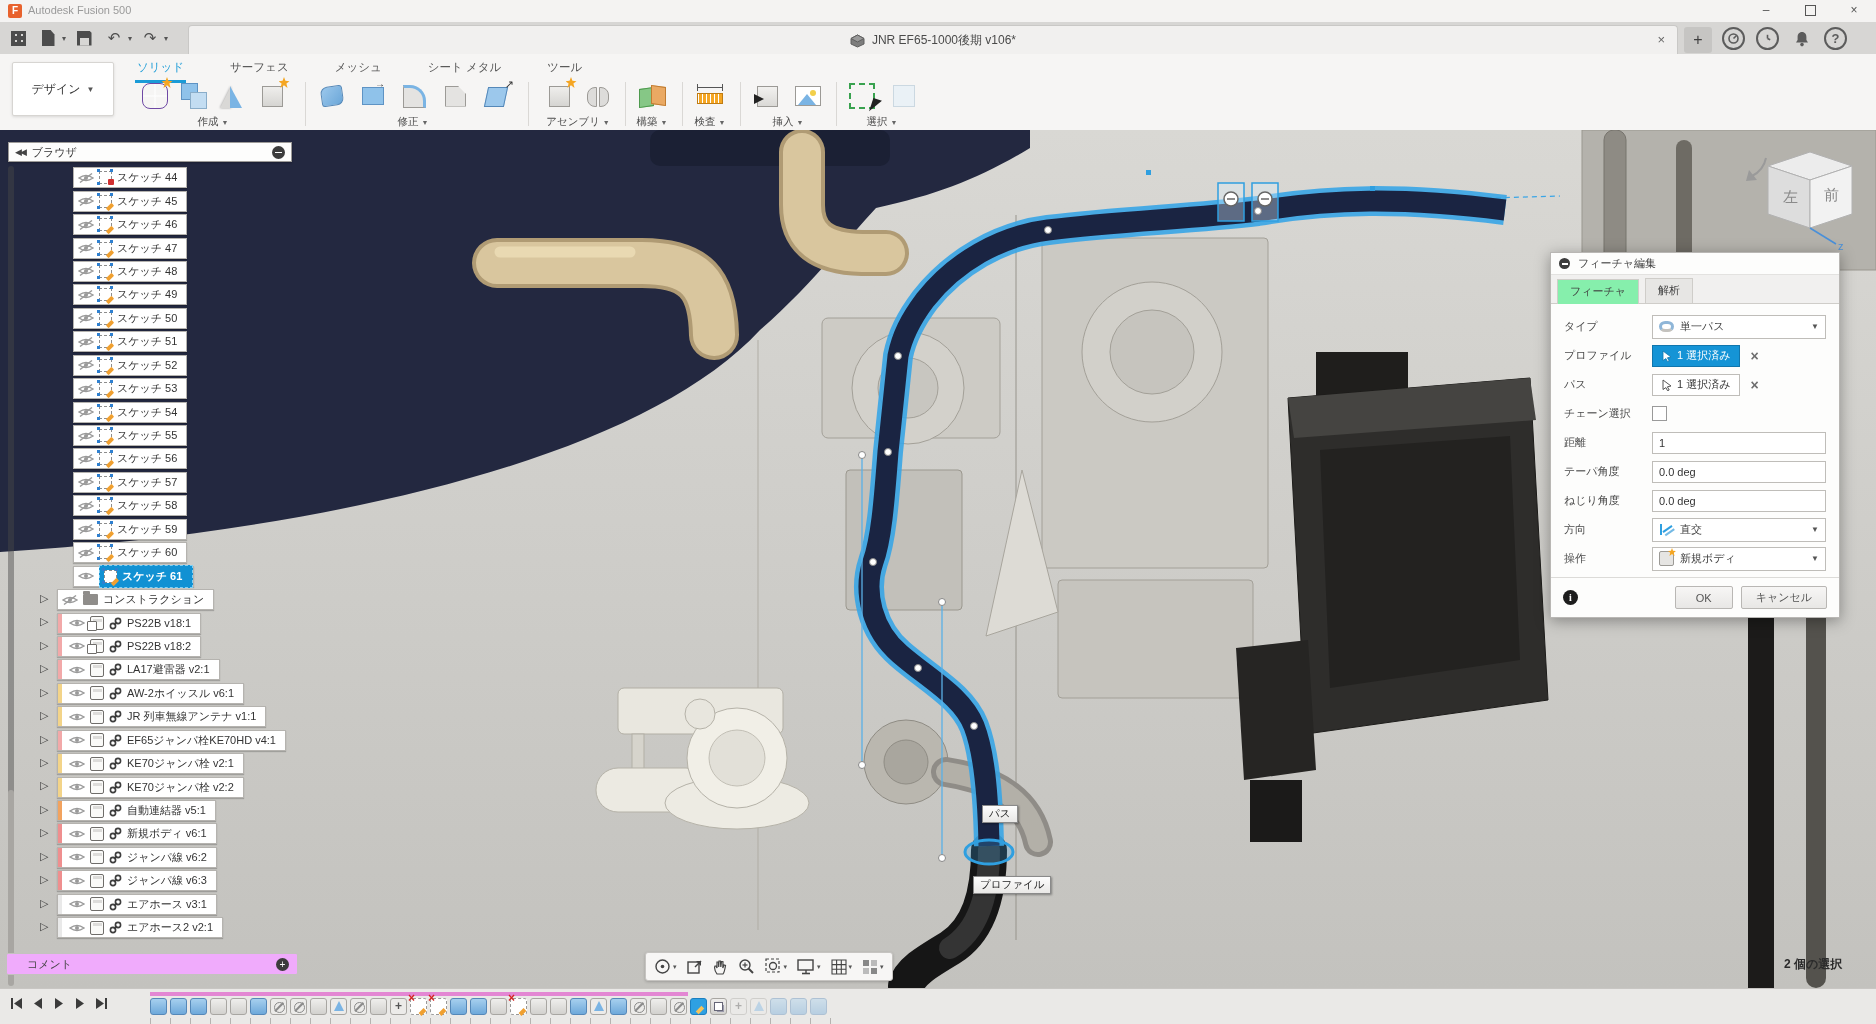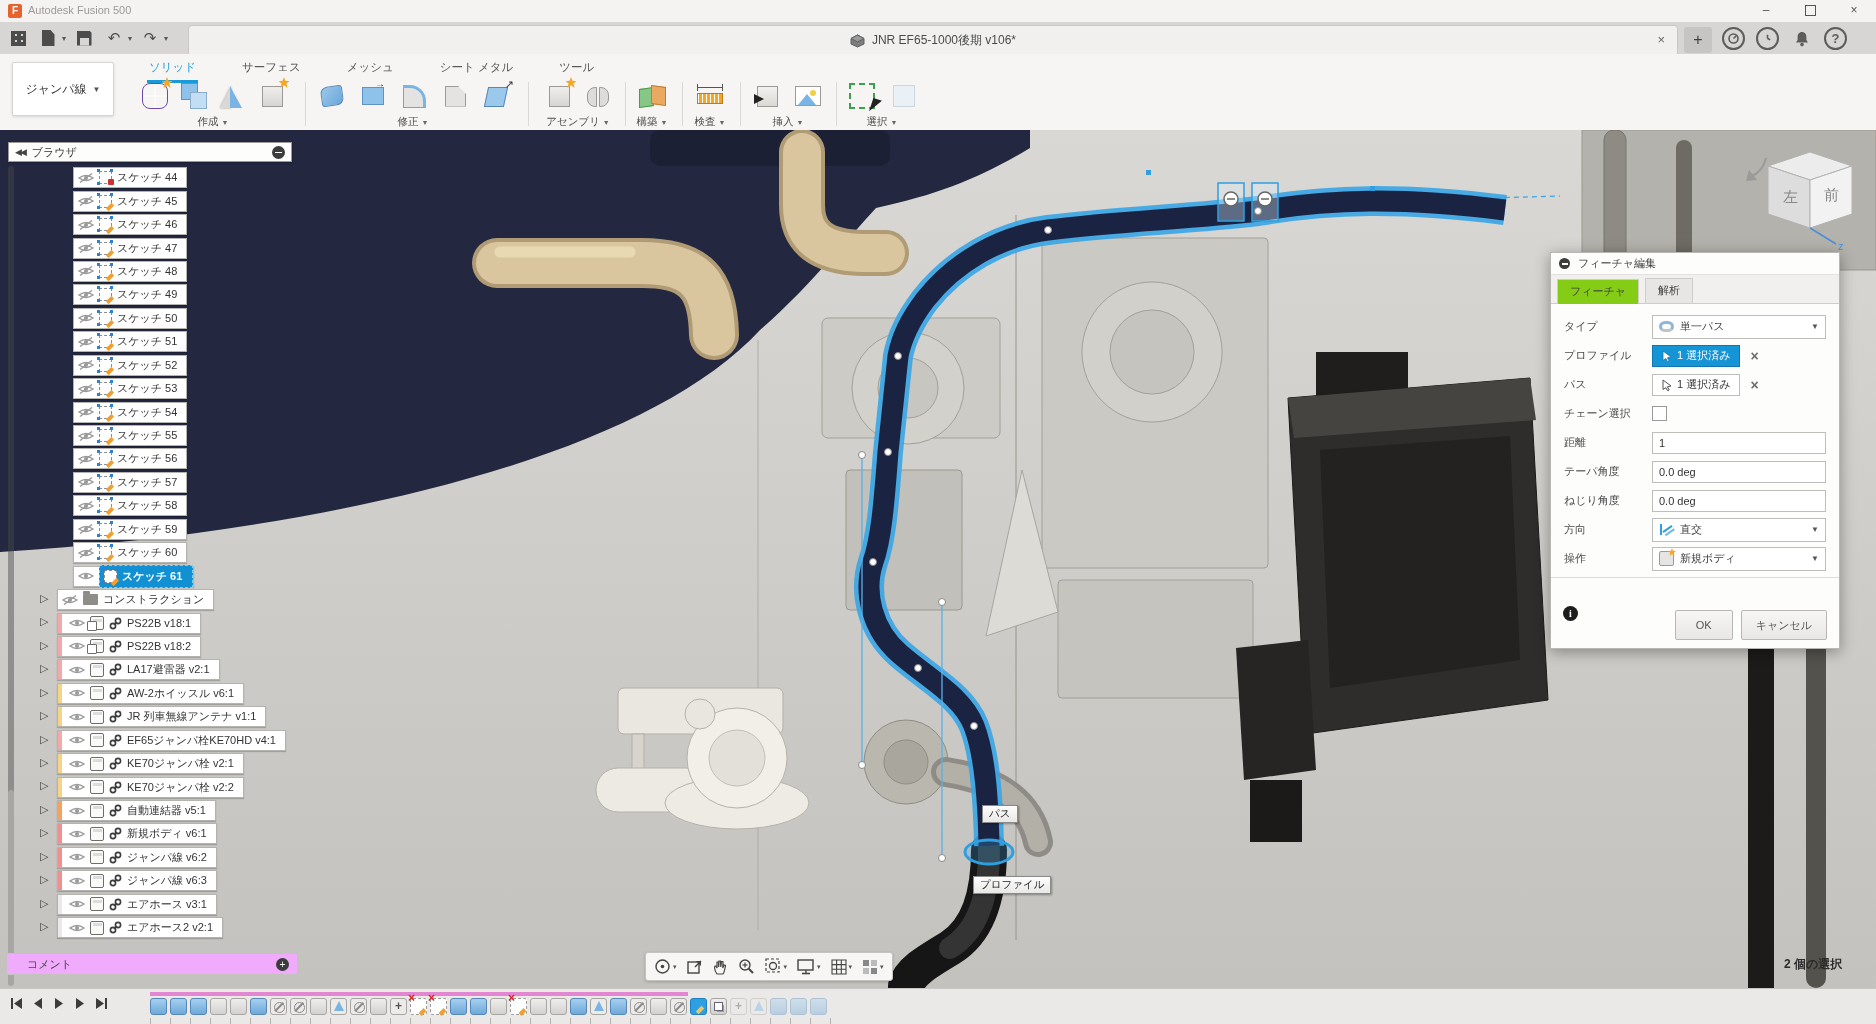--- a/index.html
+++ b/index.html
@@ -31,21 +31,21 @@
   .newtab{position:absolute;left:1684px;top:5px;width:28px;height:26px;background:#c6c5c3;border-radius:3px;
           text-align:center;line-height:26px;font-size:16px;color:#3f3f3f;}
   .tr-icons{position:absolute;left:1722px;top:5px;display:flex;gap:11px;}
   .circ{width:23px;height:23px;border-radius:50%;border:2px solid #5c5c5c;box-sizing:border-box;position:relative;color:#5c5c5c;
         display:flex;align-items:center;justify-content:center;font-size:13px;font-weight:bold;}
   
   .ribbon{position:absolute;left:0;top:54px;width:100%;height:76px;background:#f6f5f4;border-bottom:1px solid #d3d1ce;}
   .workspace{position:absolute;left:12px;top:8px;width:100px;height:52px;background:#fff;border:1px solid #d7d5d2;
              box-shadow:0 1px 3px rgba(0,0,0,.12);display:flex;align-items:center;justify-content:center;
              font-size:12px;color:#333;gap:6px;border-radius:2px;}
-  .rtabs{position:absolute;left:147px;top:4px;display:flex;gap:42px;font-size:11.5px;color:#555;}
+  .rtabs{position:absolute;left:135px;top:4px;display:flex;gap:42px;font-size:11.5px;color:#555;}
   .rtab{padding:2px 2px 5px;}
   .rtab.active{color:#1a9bd7;border-bottom:3px solid #1a9bd7;}
   .rgroups{position:absolute;left:0;top:26px;height:48px;width:100%;}
   .rgroup{position:absolute;top:0;text-align:center;}
   .ricons{display:flex;gap:9px;justify-content:center;height:32px;align-items:center;}
   .rlabel{margin-top:3px;font-size:10.5px;color:#4c4c4c;}
   .rlabel .c{font-size:7px;color:#666;}
   .rdiv{position:absolute;top:2px;width:1px;height:44px;background:#dad8d5;}
   .ric{width:30px;height:30px;position:relative;}
   .star-badge{position:absolute;right:-3px;top:-4px;width:11px;height:11px;background:#f5a623;
@@ -127,42 +127,42 @@
   .nicon svg{display:block;}
   .ncaret{font-size:7px;color:#555;}
   
   .dialog{position:absolute;left:1550px;top:252px;width:288px;background:#fdfdfc;border:1px solid #b9b7b4;
       box-shadow:0 3px 14px rgba(0,0,0,.35);font-size:11px;color:#3f3f3f;}
   .dlg-head{height:21px;display:flex;align-items:center;gap:8px;padding:0 8px;border-bottom:1px solid #e3e2e0;}
   .dlg-grip{width:11px;height:11px;border-radius:50%;background:#3c3c3c;position:relative;}
   .dlg-grip::after{content:"";position:absolute;left:2.5px;top:5px;width:6px;height:1.5px;background:#fff;}
   .dlg-tabs{display:flex;background:#f1f0ef;border-bottom:1px solid #cfcdc9;padding-top:3px;}
   .dtab{padding:4px 12px 5px;border:1px solid #cfcdc9;border-bottom:none;margin-left:6px;background:#e7e6e4;font-size:11px;}
-  .dtab.active{background:#84cc16;position:relative;top:1px;}
+  .dtab.active{background:#86efac;position:relative;top:1px;}
   .dlg-body{padding:8px 0 4px;}
   .dlg-row{display:flex;align-items:center;height:29px;padding:0 13px;}
   .dlg-label{width:88px;flex:0 0 88px;color:#4a4a4a;}
   .dselect{flex:1;height:22px;border:1px solid #bfbdb9;background:#fff;display:flex;align-items:center;gap:6px;padding:0 6px;}
   .dselect .dc{margin-left:auto;font-size:8px;color:#555;}
   .dinput{flex:1;height:22px;border:1px solid #bfbdb9;background:#fff;font-size:11px;padding:0 6px;
       font-family:"Liberation Sans",sans-serif;color:#333;box-sizing:border-box;}
   .selbtn{height:22px;display:inline-flex;align-items:center;gap:5px;padding:0 9px;font-size:11px;border:1px solid #bfbdb9;background:#fff;color:#333;}
   .selbtn.blue{background:#1594d6;border-color:#1076ad;color:#fff;}
   .xbtn{margin-left:10px;color:#6e6e6e;font-size:14px;font-weight:bold;}
   .dcheck{width:13px;height:13px;border:1px solid #9a9a9a;background:#fff;}
   .sweepicon{width:15px;height:11px;border:3px solid #8fb6d8;border-radius:50%/60%;border-bottom-color:#c4c2be;box-sizing:border-box;}
   .diricon{width:15px;height:13px;position:relative;}
   .diricon::before{content:"";position:absolute;left:1px;top:1px;width:2px;height:11px;background:#2f9fe0;}
   .diricon::after{content:"";position:absolute;left:3px;top:5px;width:11px;height:2px;background:#2f9fe0;transform:rotate(-35deg);box-shadow:0 4px #74b9e4;}
   .opicon{width:13px;height:13px;background:#e6e5e3;border:1px solid #9c9a96;border-radius:2px;position:relative;}
   .opicon::after{content:"";position:absolute;right:-3px;top:-4px;width:8px;height:8px;background:#f5a623;
       clip-path:polygon(50% 0,63% 35%,100% 38%,72% 60%,82% 100%,50% 76%,18% 100%,28% 60%,0 38%,37% 35%);}
   .dlg-foot{border-top:1px solid #dcdbd8;display:flex;align-items:center;padding:8px 12px;gap:8px;}
   .info-i{width:15px;height:15px;border-radius:50%;background:#1d1d1d;color:#fff;font-size:10px;font-weight:bold;text-align:center;line-height:15px;font-family:"Liberation Serif",serif;}
-  .dbtn{height:30px;padding:0 14px;border:1px solid #b9b7b4;background:linear-gradient(#f7f6f5,#e8e7e5);font-size:11px;color:#555;border-radius:2px;margin-top:24px;}
+  .dbtn{height:23px;padding:0 14px;border:1px solid #b9b7b4;background:linear-gradient(#f7f6f5,#e8e7e5);font-size:11px;color:#555;border-radius:2px;}
   .dbtn.ok{margin-left:auto;padding:0 20px;}
   
   .timeline{position:absolute;left:0;top:988px;width:100%;height:36px;background:#eae9e7;border-top:1px solid #c8c6c3;}
   .tl-play{position:absolute;left:10px;top:8px;display:flex;gap:9px;align-items:center;color:#3b3b3b;}
   .tl-play svg{display:block;}
   .tl-groupbar{position:absolute;left:150px;top:3px;width:538px;height:4px;background:#e387d3;}
   .tl-icons{position:absolute;left:150px;top:9px;display:flex;gap:3px;}
   .ti{width:17px;height:17px;border-radius:3px;position:relative;box-sizing:border-box;}
   .ti.b{background:linear-gradient(#a6cfee,#6ea9da);border:1px solid #5588b8;}
   .ti.g{background:linear-gradient(#efeeec,#d2d1ce);border:1px solid #a8a6a2;}
@@ -247,21 +247,21 @@
           </svg>
         </div>
       <div class="circ">
           <span>?</span>
         </div>
     </div>
   </div>
 
   <div class="ribbon">
     <div class="workspace">
-      <span>ジャンパ線</span>
+      <span>デザイン</span>
       <span style="font-size:8px;color:#555">▼</span>
     </div>
     <div class="rtabs">
       <span class="rtab active">ソリッド</span>
       <span class="rtab">サーフェス</span>
       <span class="rtab">メッシュ</span>
       <span class="rtab">シート メタル</span>
       <span class="rtab">ツール</span>
     </div>
     <div class="rgroups">

